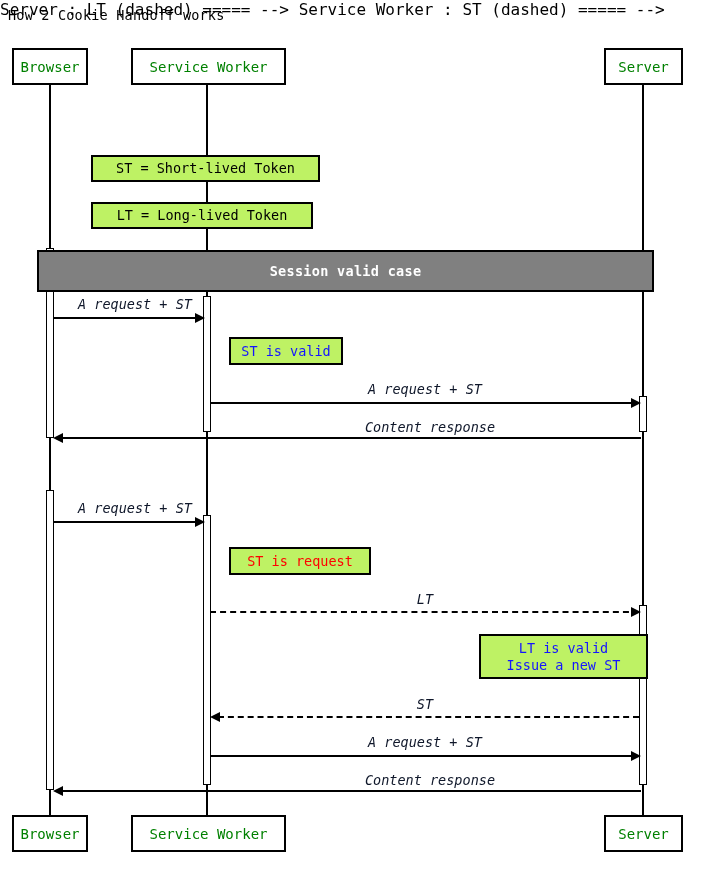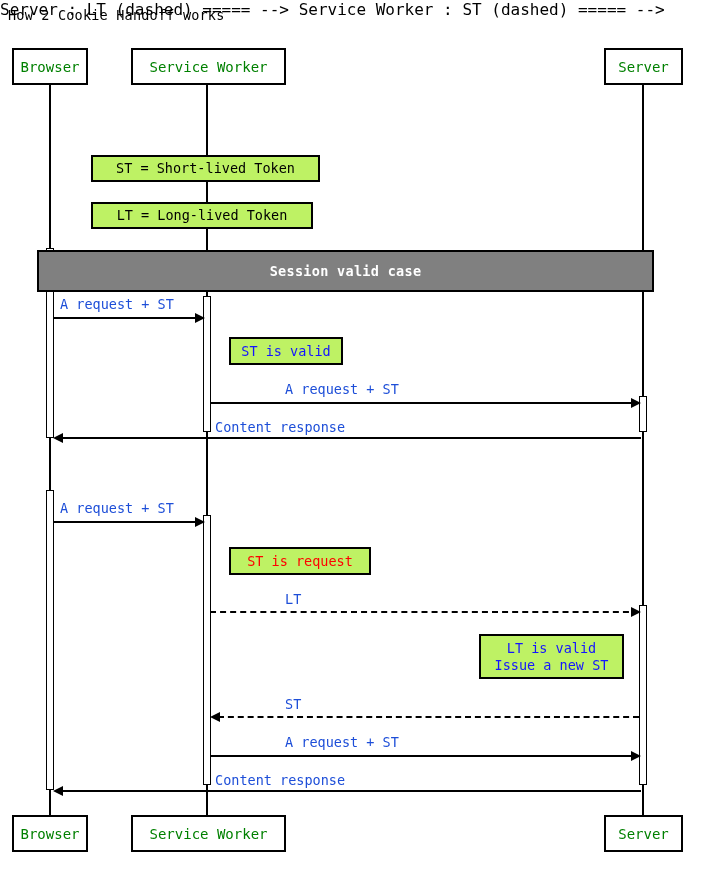--- a/index.html
+++ b/index.html
@@ -71,22 +71,22 @@
     border-top:5px solid transparent;
     border-bottom:5px solid transparent;
     border-left:10px solid #000000;
   }
   .arrowhead.left{
     border-top:5px solid transparent;
     border-bottom:5px solid transparent;
     border-right:10px solid #000000;
   }
   .msglabel{
-    position:absolute;font-size:13.5px;color:#1d4ed8;
-    white-space:pre;z-index:5;
+    position:absolute;font-size:13.5px;color:#0f172a;
+    white-space:pre;z-index:5;text-align:center;font-style:italic;
   }
 </style>
 </head>
 <body>
 
 <div id="canvas">
 
   
   <div class="title">How 2 Cookie Handoff works</div>
 
@@ -159,21 +159,21 @@
   <div class="note red" style="left:229px;top:547px;width:142px;height:28px;">
     <span class="nline">ST is request</span>
   </div>
 
    Server : LT (dashed) ===== --&gt;
   <div class="msglabel" style="left:285px;top:591px;width:280px;">LT</div>
   <div class="msgline dashed" style="left:210px;top:611px;width:429px;"></div>
   <div class="arrowhead right" style="left:631px;top:607px;"></div>
 
   
-  <div class="note blue" style="left:479px;top:634px;width:145px;height:45px;">
+  <div class="note blue" style="left:479px;top:634px;width:169px;height:45px;">
     <span class="nline">LT is valid</span>
     <span class="nline">Issue a new ST</span>
   </div>
 
    Service Worker : ST (dashed) ===== --&gt;
   <div class="msglabel" style="left:285px;top:696px;width:280px;">ST</div>
   <div class="msgline dashed" style="left:218px;top:716px;width:421px;"></div>
   <div class="arrowhead left" style="left:210px;top:712px;"></div>
 
   

